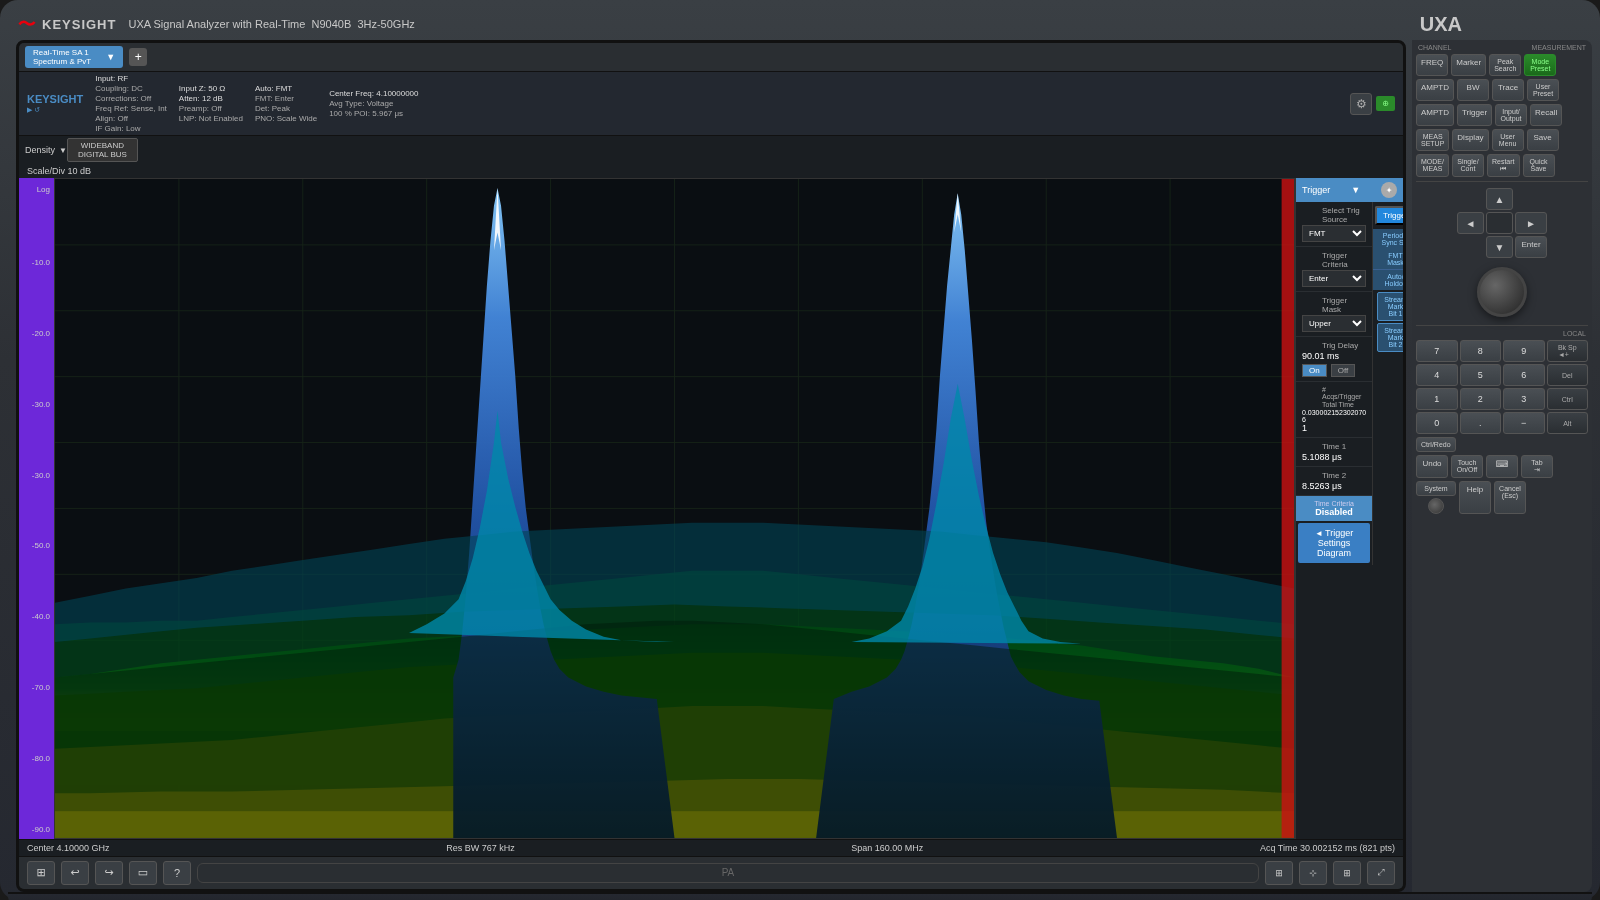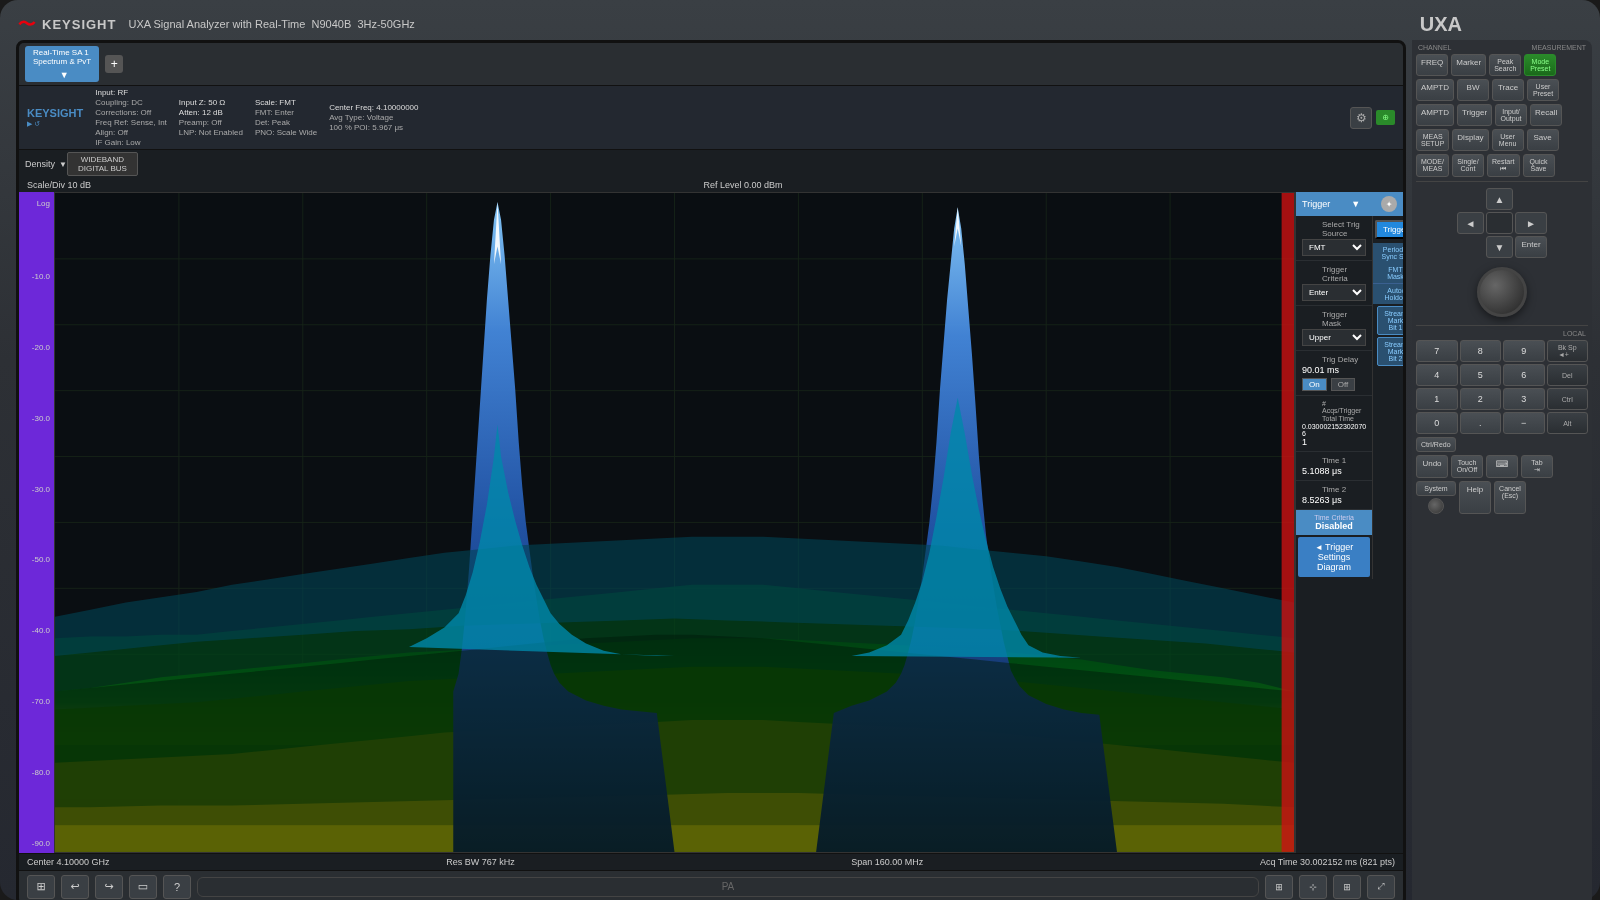--- a/index.html
+++ b/index.html
@@ -88,22 +88,21 @@
       border-bottom: 1px solid #111;
     }
     .tab-realtime {
       background: #4a8cc4;
       color: white;
       font-size: 9px;
       padding: 2px 8px;
       border-radius: 3px;
       display: flex;
       align-items: center;
-      gap: 4px;
-      flex-direction: column;
+      gap: 11px;
     }
     .tab-add {
       background: #555;
       color: white;
       font-size: 12px;
       width: 18px;
       height: 18px;
       border-radius: 3px;
       display: flex;
       align-items: center;
@@ -575,21 +574,21 @@
           <span class="info-label">Align: Off</span>
           <span class="info-label">IF Gain: Low</span>
         </div>
         <div class="info-col">
           <span class="info-value">Input Z: 50 Ω</span>
           <span class="info-value">Atten: 12 dB</span>
           <span class="info-label">Preamp: Off</span>
           <span class="info-label">LNP: Not Enabled</span>
         </div>
         <div class="info-col">
-          <span class="info-value">Scale: FMT</span>
+          <span class="info-value">Auto: FMT</span>
           <span class="info-label">FMT: Enter</span>
           <span class="info-label">Det: Peak</span>
           <span class="info-label">PNO: Scale Wide</span>
         </div>
         <div class="info-col">
           <span class="info-value">Center Freq: 4.10000000</span>
           <span class="info-label">Avg Type: Voltage</span>
           <span class="info-label">100 % POI: 5.967 μs</span>
         </div>
 
@@ -606,21 +605,20 @@
         </div>
         <div class="wideband-label">
           <span>WIDEBAND</span>
           <span>DIGITAL BUS</span>
         </div>
         <div style="flex:1;"></div>
       </div>
 
       <div style="display:flex;align-items:center;padding:2px 8px;background:#1a1e22;">
         <span class="scale-div">Scale/Div 10 dB</span>
-        <span class="ref-level">Ref Level 0.00 dBm</span>
       </div>
 
       <div class="display-area">
 
         <div class="y-axis">
           <span class="log-label">Log</span>
           <span>-10.0</span>
           <span>-20.0</span>
           <span>-30.0</span>
           <span>-30.0</span>

